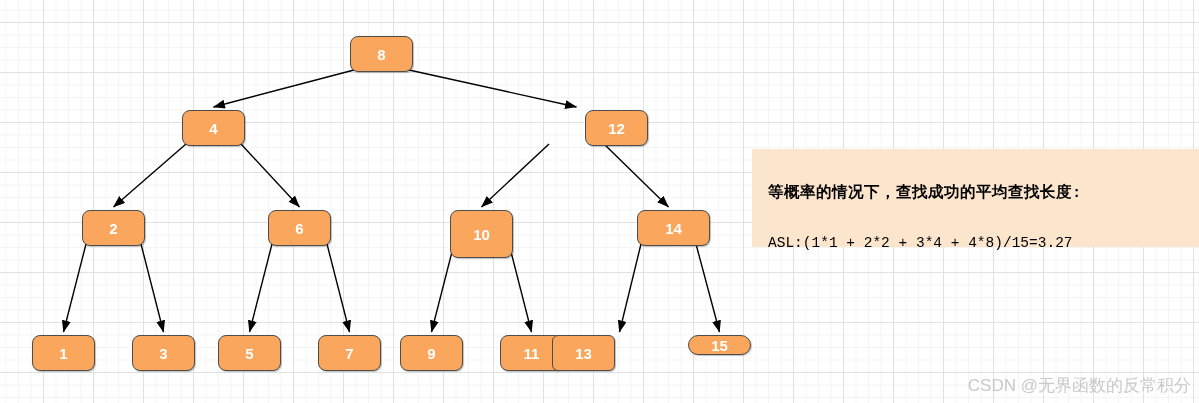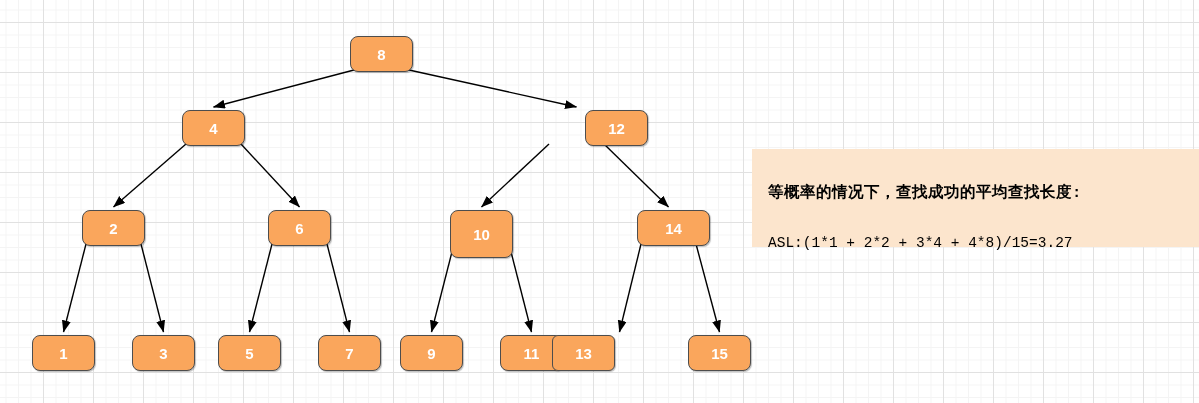--- a/index.html
+++ b/index.html
@@ -112,22 +112,23 @@
       <div class="node" style="left: 268px; top: 210px; width: 63px; height: 36px;">6</div>
       <div class="node" style="left: 450px; top: 210px; width: 63px; height: 48px;">10</div>
       <div class="node" style="left: 637px; top: 210px; width: 73px; height: 36px; text-align: center;">14</div>
       <div class="node" style="left: 32px; top: 335px; width: 63px; height: 36px;">1</div>
       <div class="node" style="left: 132px; top: 335px; width: 63px; height: 36px;">3</div>
       <div class="node" style="left: 218px; top: 335px; width: 63px; height: 36px;">5</div>
       <div class="node" style="left: 318px; top: 335px; width: 63px; height: 36px;">7</div>
       <div class="node" style="left: 400px; top: 335px; width: 63px; height: 36px;">9</div>
       <div class="node" style="left: 500px; top: 335px; width: 63px; height: 36px;">11</div>
       <div class="node" style="left: 552px; top: 335px; width: 63px; height: 36px; border-radius: 6px;">13</div>
-      <div class="node" style="left: 688px; top: 335px; width: 63px; height: 36px;">15</div>
+      <div class="node" style="left: 688px; top: 335px; width: 63px; height: 20px; border-radius: 10px;">15</div>
     </div>
 
   <div class="note-box">
     <div class="note-title">等概率的情况下，查找成功的平均查找长度:</div>
     <div class="note-formula">ASL:(1*1 + 2*2 + 3*4 + 4*8)/15=3.27</div>
   </div>
 
+  <div class="watermark">CSDN @无界函数的反常积分</div>
 
 </div>
 
 </body></html>

